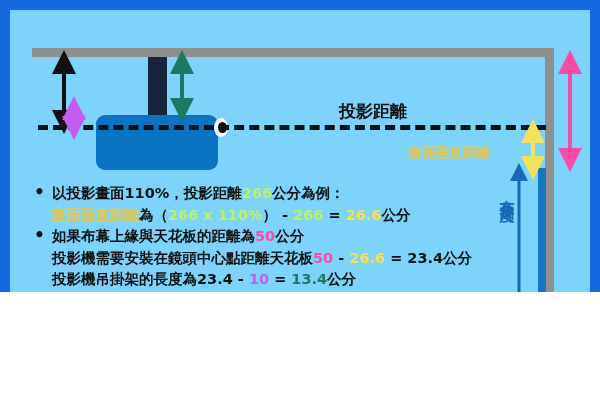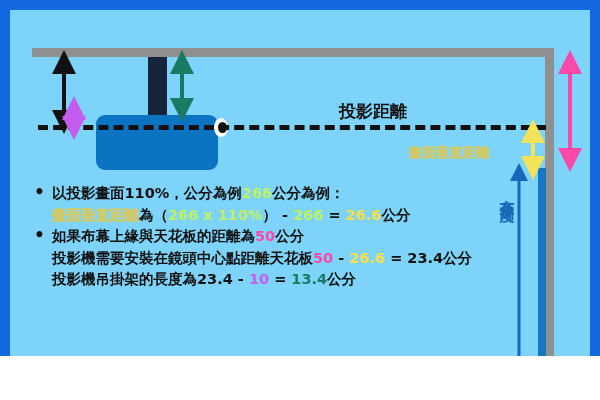--- a/index.html
+++ b/index.html
@@ -3,21 +3,21 @@
 <meta charset="utf-8">
 <style>
   html, body {
     margin: 0;
     padding: 0;
     background: #ffffff;
   }
   #slide {
     position: relative;
     width: 600px;
-    height: 356px;
+    height: 292px;
     overflow: hidden;
     background: #1569e0;
     font-family: "DejaVu Sans", "Liberation Sans", sans-serif;
   }
   #inner {
     position: absolute;
     left: 10px;
     top: 10px;
     width: 580px;
     height: 375px;
@@ -202,19 +202,19 @@
     <line x1="519" y1="172" x2="519" y2="382" stroke="#1669b8" stroke-width="3" marker-start="url(#tD)" marker-end="url(#hD)"></line>
   </svg>
 
   <div class="lbl lbl-proj-dist" style="left:339px; top:100px;">投影距離</div>
 
   <div class="lbl lbl-vert-dist" style="left:409px; top:144px;">畫面垂直距離</div>
 
   <div class="lbl lbl-screen-h" style="left:499px; top:188px;">布幕高度</div>
 
   <div id="bullets">
-      <div class="blt"><span>以投影畫面110%，公分為例</span><span class="c-blue">266</span><span>公分為例：</span></div>
+      <div class="blt"><span>以投影畫面110%，投影距離</span><span class="c-blue">266</span><span>公分為例：</span></div>
       <div class="sub"><span class="c-cream">畫面垂直距離</span><span>為（</span><span class="c-blue">266</span><span class="c-blue"> x 110%</span><span>）</span><span> - </span><span class="c-blue">266</span><span> = </span><span class="c-yellow">26.6</span><span>公分</span></div>
       <div class="blt"><span>如果布幕上緣與天花板的距離為</span><span class="c-pink">50</span><span>公分</span></div>
       <div class="sub"><span>投影機需要安裝在鏡頭中心點距離天花板</span><span class="c-pink">50</span><span> - </span><span class="c-yellow">26.6</span><span> = 23.4公分</span></div>
       <div class="sub"><span>投影機吊掛架的長度為23.4 - </span><span class="c-purple">10</span><span> = </span><span class="c-teal">13.4</span><span>公分</span></div>
     </div>
 </div>
 
 </body></html>

